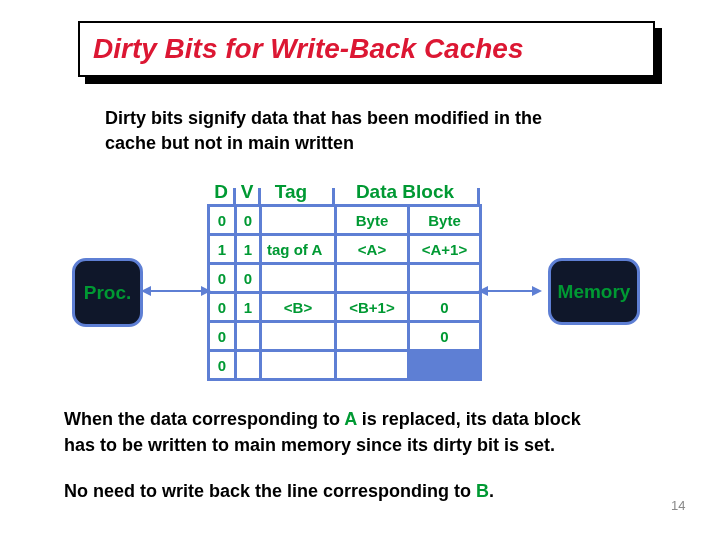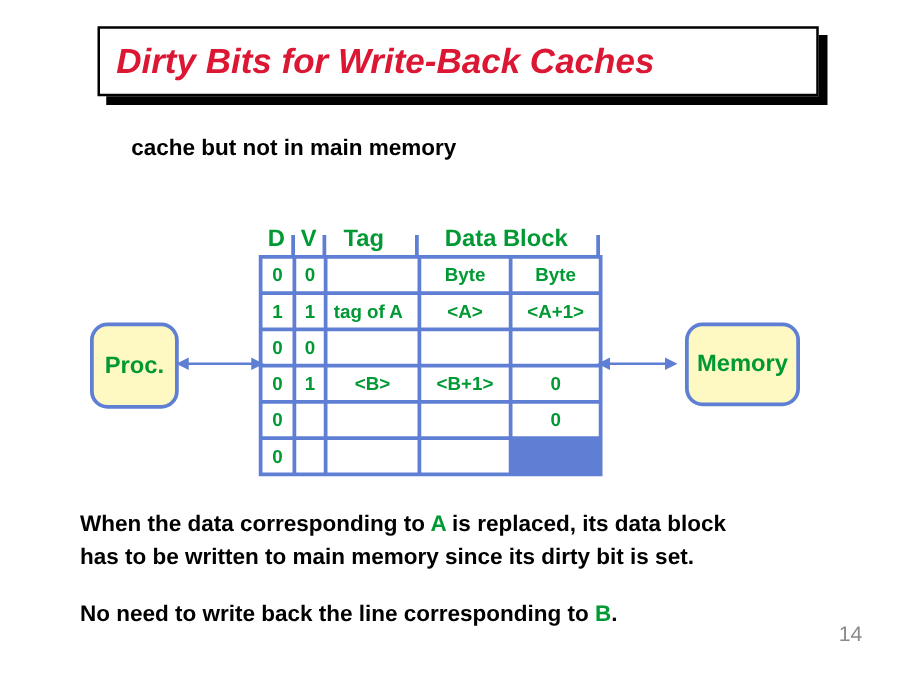--- a/index.html
+++ b/index.html
@@ -64,55 +64,56 @@
   .htick {
     position: absolute; top: 188px;
     width: 3px; height: 16px;
     background: #5e7fd4;
   }
 
   
   .node-box {
     position: absolute;
     border: 3px solid #5e7fd4; border-radius: 14px;
-    background: #fef9c3;
+    background: #0f172a;
     display: flex; align-items: center; justify-content: center;
     font-size: 19px; font-weight: bold; color: #009933;
   }
   .proc { left: 72px; top: 258px; width: 71px; height: 69px; }
   .memory { left: 548px; top: 258px; width: 92px; height: 67px; }
 
   .arrow-svg { position: absolute; }
 
   
   .note {
     position: absolute; left: 64px;
     font-size: 18px; font-weight: bold; color: #000000;
     line-height: 26px;
   }
   .note-1 { top: 406px; width: 610px; }
   .note-2 { top: 478px; width: 610px; }
   .hl { color: #009933; }
 
   .page-num {
     position: absolute; left: 671px; top: 498px;
-    font-size: 17px; color: #8a8a8a; font-weight: normal;
+    font-size: 13px; color: #8a8a8a; font-weight: normal;
   }
 </style>
 </head>
 <body>
 
 <div class="slide">
 
   <div class="title-box">
     <div class="title-text">Dirty Bits for Write-Back Caches</div>
   </div>
 
   <div class="intro">
-    <div>cache but not in main memory</div>
+    <div>Dirty bits signify data that has been modified in the</div>
+    <div>cache but not in main written</div>
   </div>
 
   <span class="col-label" style="left:221px">D</span>
   <span class="col-label" style="left:247px">V</span>
   <span class="col-label" style="left:291px">Tag</span>
   <span class="col-label" style="left:405px">Data Block</span>
   <div class="htick" style="left:233px"></div>
   <div class="htick" style="left:258px"></div>
   <div class="htick" style="left:332px"></div>
   <div class="htick" style="left:477px"></div>

